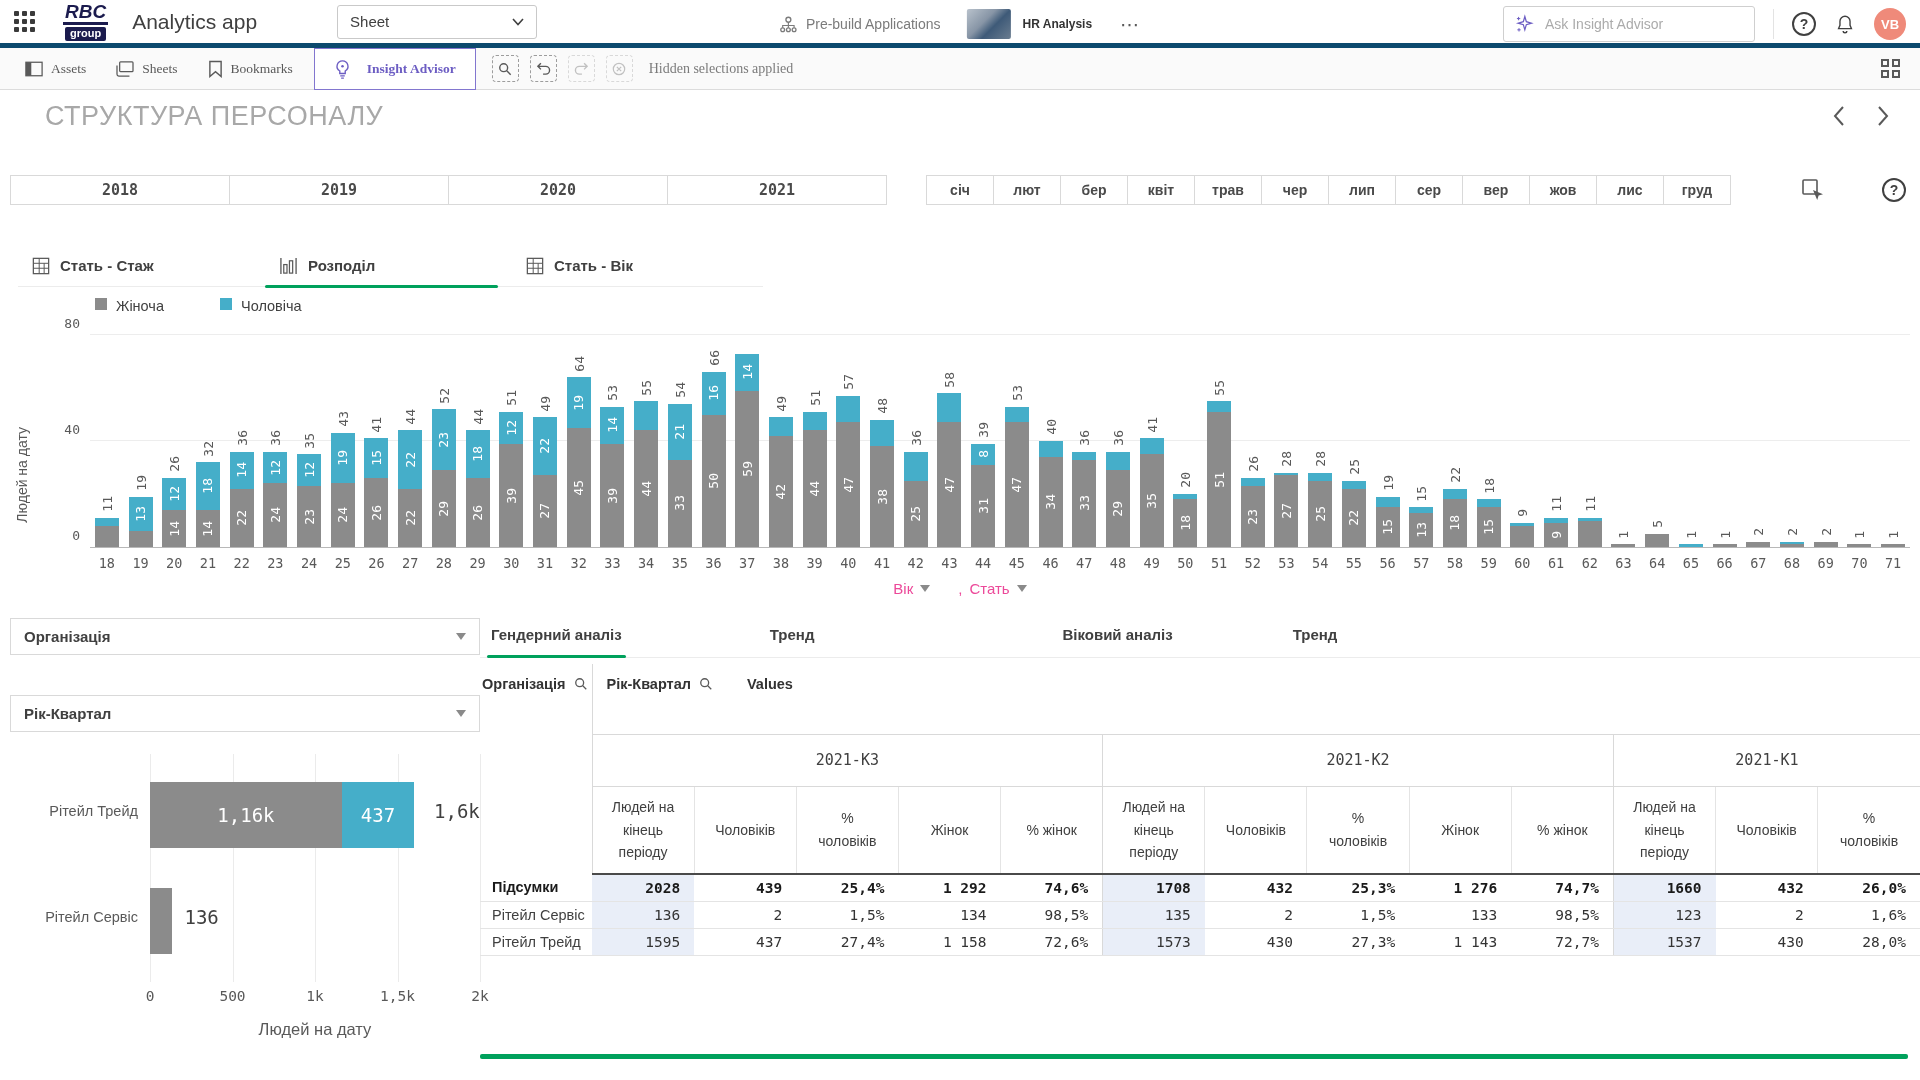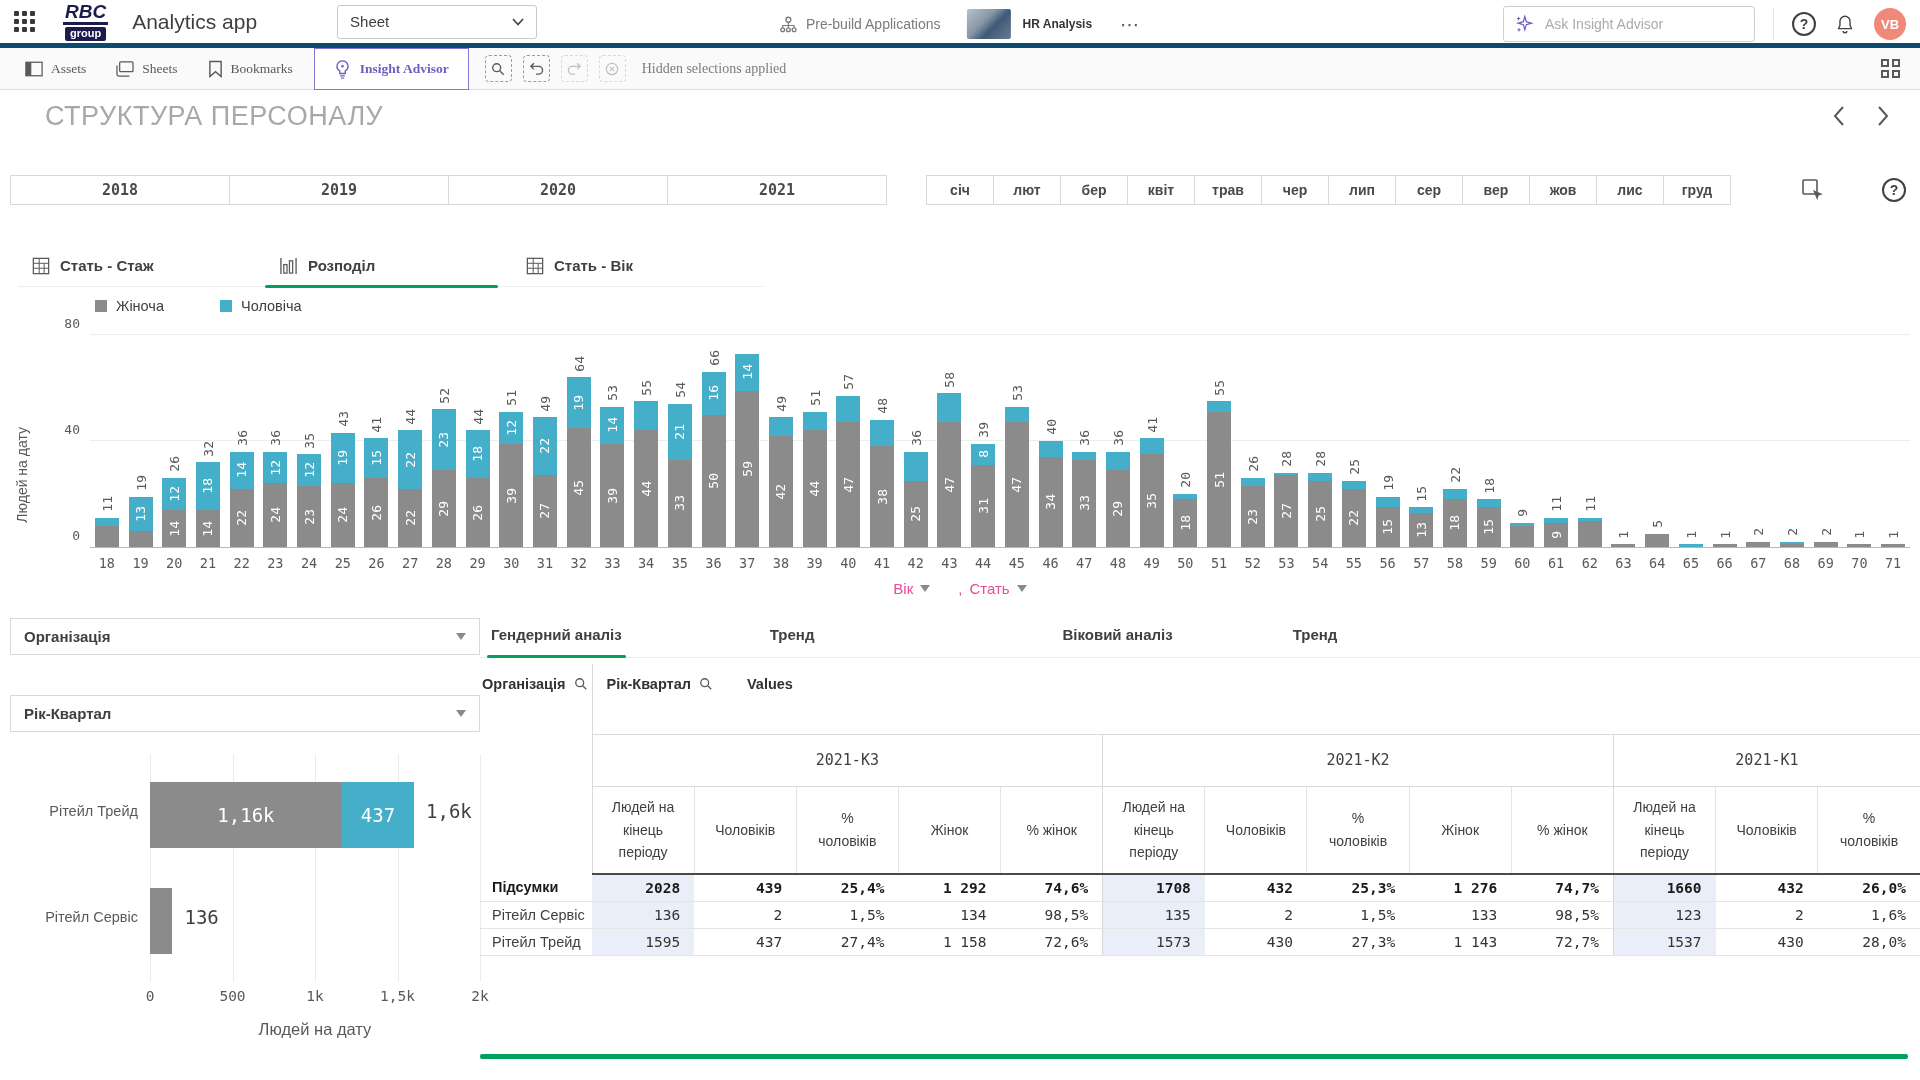--- a/index.html
+++ b/index.html
@@ -26,21 +26,21 @@
   .searchbox{width:252px;height:36px;border:1px solid #cfcfcf;border-radius:3px;display:flex;align-items:center;padding:0 10px;gap:9px;background:#fff;box-sizing:border-box;}
   .searchbox input{border:none;outline:none;font-size:14px;color:#666;width:180px;font-family:"Liberation Sans",sans-serif;background:transparent;}
   .searchbox input::placeholder{color:#ababab;}
   .vsep{width:1px;height:30px;background:#e3e3e3;}
   .circle-q{width:24px;height:24px;border:2px solid #404040;border-radius:50%;display:flex;align-items:center;justify-content:center;font-size:14px;font-weight:bold;color:#404040;cursor:pointer;box-sizing:border-box;}
   .avatar{width:32px;height:32px;border-radius:50%;background:#ef8a7a;color:#fff;font-size:13px;font-weight:bold;display:flex;align-items:center;justify-content:center;cursor:pointer;}
 
   
   .toolbar{height:42px;background:#fafafa;border-bottom:1px solid #dcdcdc;display:flex;align-items:center;padding:0 10px;box-sizing:border-box;font-size:13.5px;color:#595959;font-family:Liberation Serif, serif;}
   .tb-item{display:flex;align-items:center;gap:8px;padding:0 15px;height:100%;cursor:pointer;white-space:nowrap;}
-  .advisor{border:1px solid #8276cf;background:#fff;color:#6c5dc3;display:flex;align-items:center;gap:9px;padding:0 19px;height:42px;box-sizing:border-box;cursor:pointer;margin-left:6px;font-weight:bold;}
+  .advisor{border:1px solid #8276cf;background:#fff;color:#6c5dc3;display:flex;align-items:center;gap:16px;padding:0 19px;height:42px;box-sizing:border-box;cursor:pointer;margin-left:6px;font-weight:bold;}
   .selicons{display:flex;align-items:center;gap:11px;margin-left:16px;}
   .selicon{width:27px;height:27px;border:1px dashed #9d9d9d;border-radius:4px;display:flex;align-items:center;justify-content:center;cursor:pointer;background:transparent;box-sizing:border-box;}
   .selicon.disabled{opacity:.35;cursor:default;}
   .status{margin-left:16px;color:#7b7b7b;font-size:14px;}
   .tb-grid{margin-left:auto;margin-right:10px;display:grid;grid-template-columns:repeat(2,8px);grid-template-rows:repeat(2,8px);gap:3px;cursor:pointer;}
   .tb-grid i{background:transparent;border:2px solid #595959;box-sizing:border-box;}
 
   
   .title-row{display:flex;align-items:center;height:52px;padding:0 30px 0 45px;}
   .page-title{font-size:27px;color:#a8a8a8;font-weight:normal;letter-spacing:.5px;margin:0;}
@@ -56,21 +56,21 @@
   .ygroup{margin-right:40px;}
   .fr-icons{margin-left:auto;display:flex;align-items:center;gap:56px;color:#595959;}
 
   
   .tabs-row{display:flex;height:42px;margin:40px 0 0 18px;width:745px;border-bottom:1px solid #ececec;box-sizing:border-box;}
   .vtab{width:247px;display:flex;align-items:center;gap:10px;padding-left:14px;box-sizing:border-box;font-size:15px;font-weight:bold;color:#404040;position:relative;cursor:pointer;}
   .vtab.active::after{content:"";position:absolute;left:0;right:14px;bottom:-2px;height:3px;background:#00a15c;border-radius:2px;}
 
   
   .legend{display:flex;gap:56px;margin:10px 0 0 95px;align-items:center;font-size:14.5px;color:#404040;height:18px;}
-  .leg-item{display:flex;align-items:center;cursor:pointer;}
+  .leg-item{display:flex;align-items:flex-start;cursor:pointer;}
   .sw{width:12px;height:12px;display:inline-block;margin-right:9px;}
   .sw-f{background:#8b8b8b;} .sw-m{background:#45aec9;}
 
   
   .chart{display:flex;margin:2px 10px 0 0;}
   .yaxis-title{width:42px;position:relative;}
   .yaxis-title span{position:absolute;top:110px;left:14px;font-size:14px;color:#595959;}
   .ytick-col{width:48px;position:relative;height:230px;font-family:"DejaVu Sans Mono",monospace;font-size:13px;color:#595959;}
   .ytick-col span{position:absolute;right:10px;}
   .plot{flex:1;position:relative;height:212px;margin-top:18px;border-bottom:1px solid #b8b8b8;display:flex;align-items:flex-end;}
@@ -814,21 +814,21 @@
             <div class="hb-grid" style="left: 470px;"></div>
             <div class="hb-row" style="top: 24px;">
               <div class="hb-label">Рітейл Трейд</div>
               <div class="hb-track">
                 <div class="hb-seg f" style="left: 0px; width: 191.895px;">
                   <span class="hb-inlabel">1,16k</span>
                 </div>
                 <div class="hb-seg m" style="left: 191.895px; width: 72.105px;">
                   <span class="hb-inlabel">437</span>
                 </div>
-                <span class="hb-total" style="left: 276px;">1,6k</span>
+                <span class="hb-total" style="left: 284px;">1,6k</span>
               </div>
             </div>
             <div class="hb-row" style="top: 130px;">
               <div class="hb-label">Рітейл Сервіс</div>
               <div class="hb-track">
                 <div class="hb-seg f" style="left: 0px; width: 22.44px;"></div>
                 <span class="hb-total" style="left: 34.44px;">136</span>
               </div>
             </div>
           </div>

